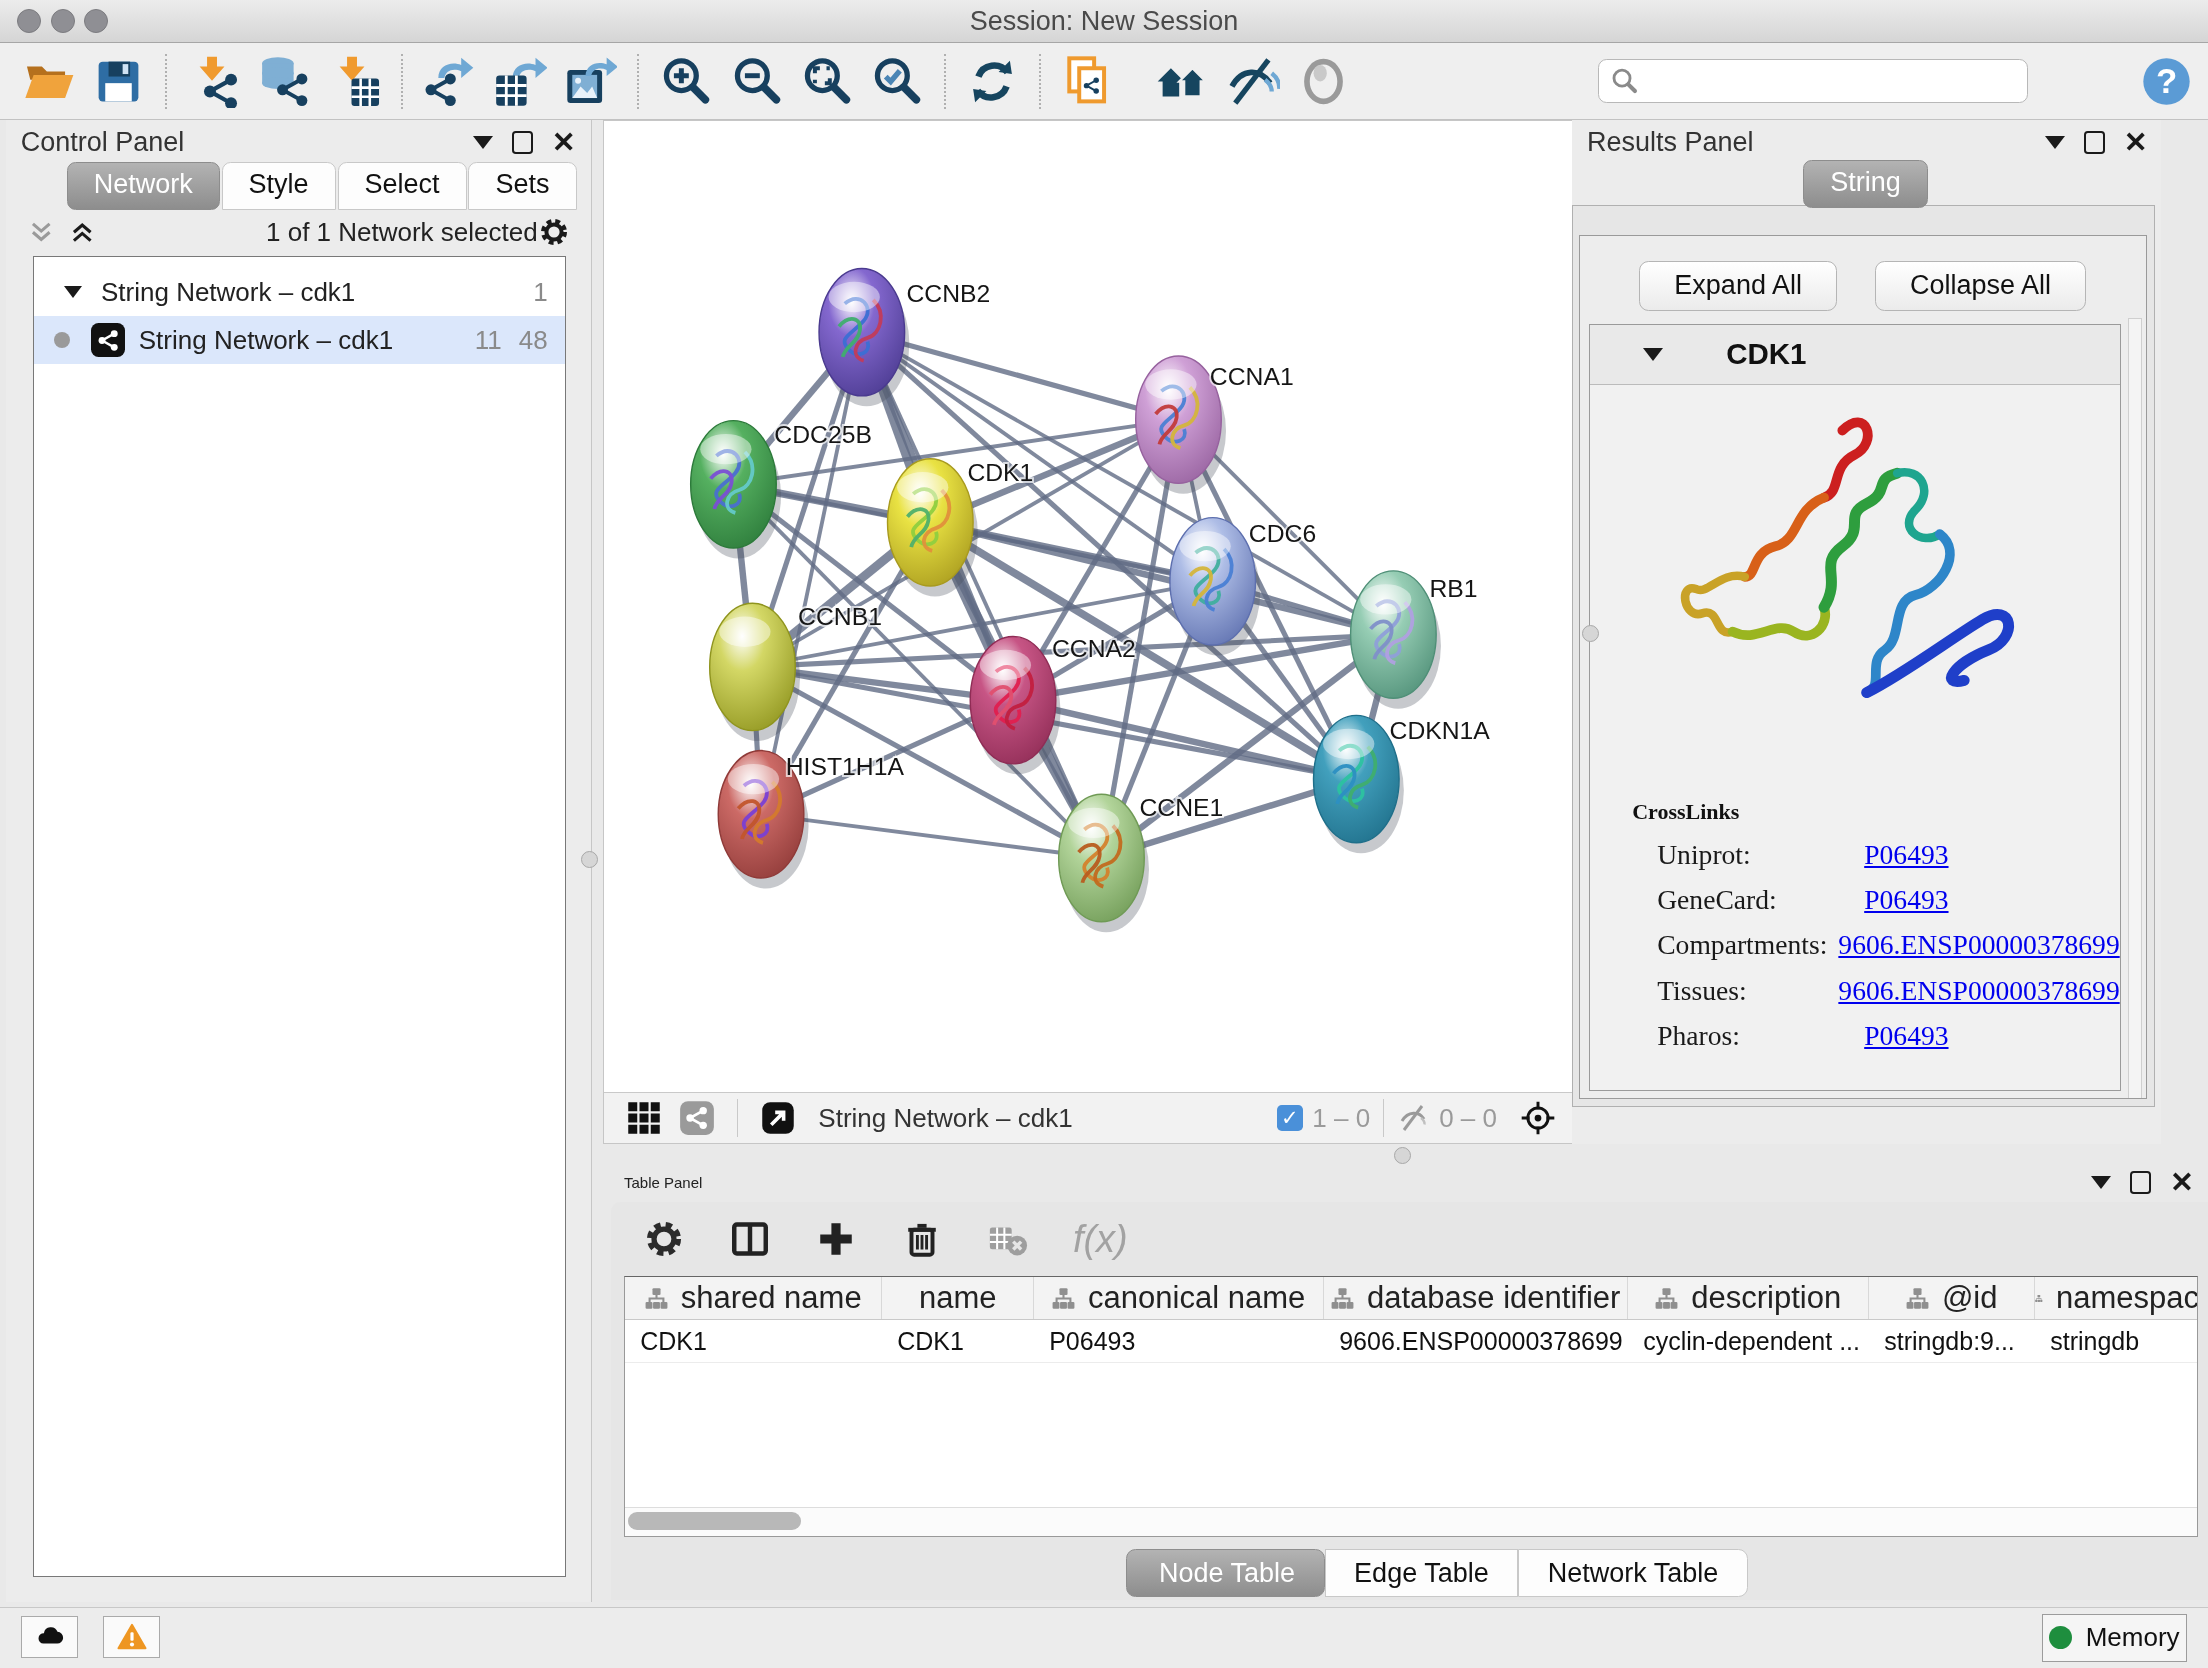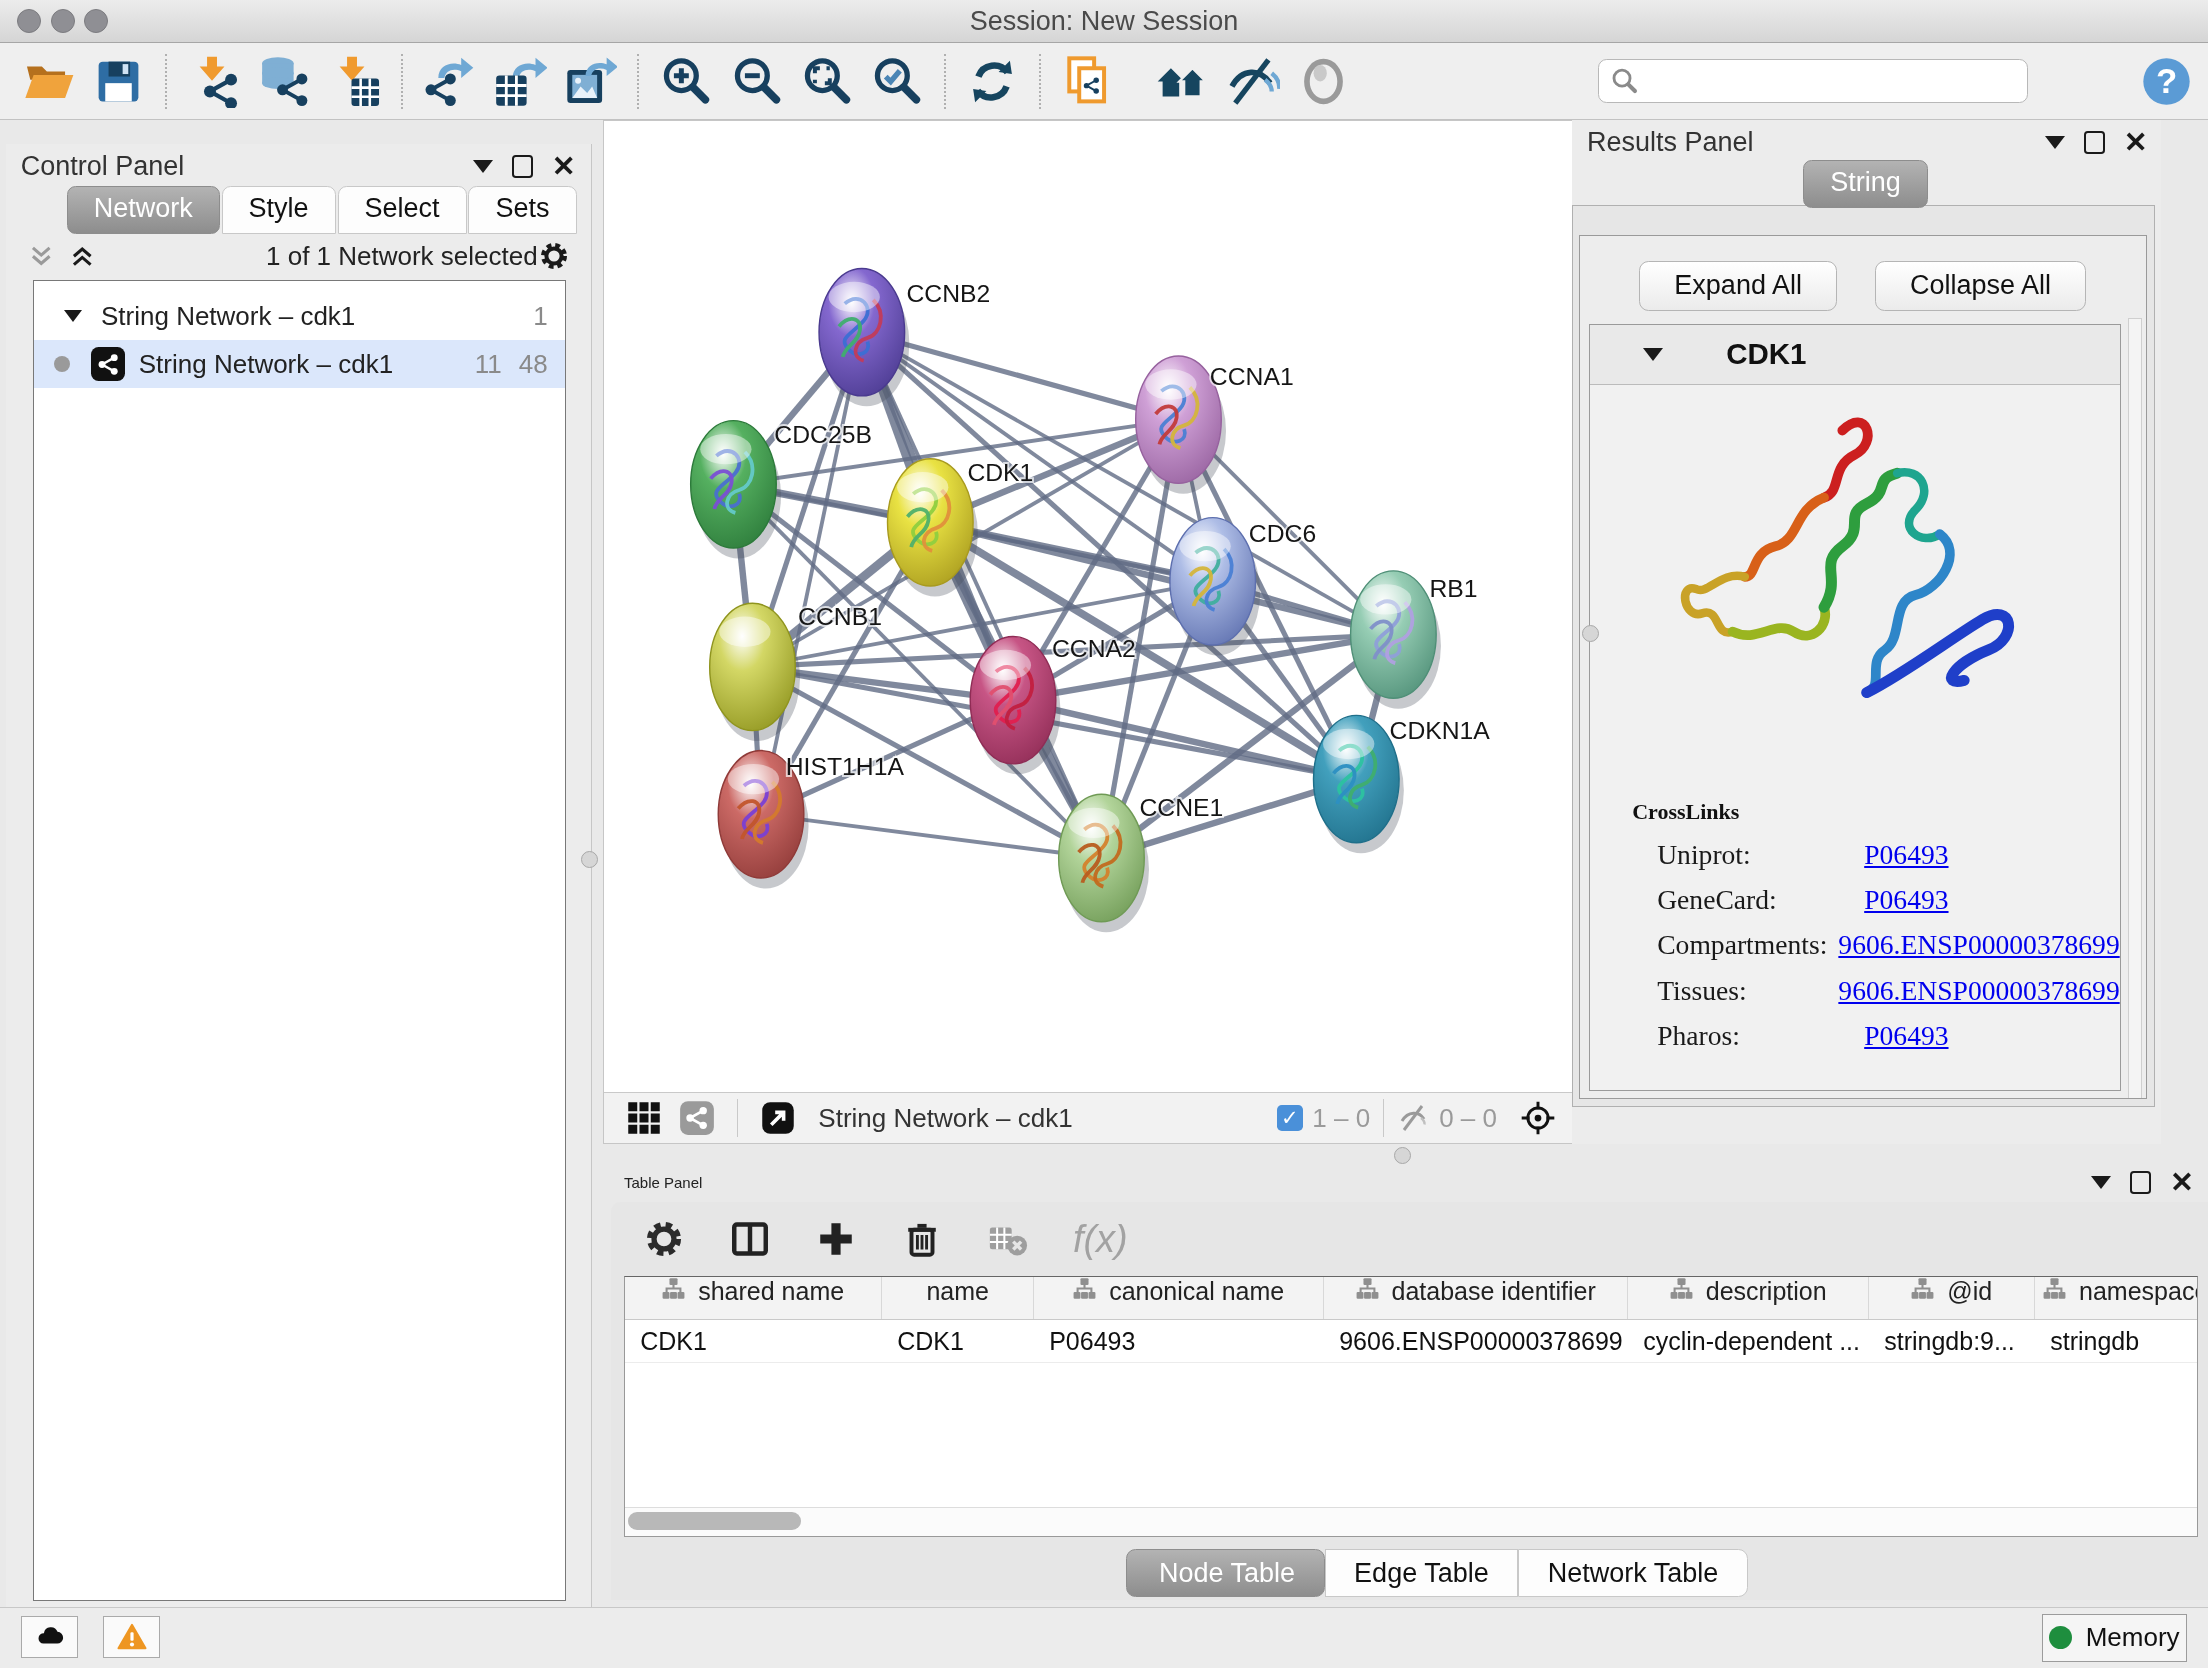--- a/index.html
+++ b/index.html
@@ -29,21 +29,21 @@
   .helpbtn{width:53px;height:53px;margin-left:112px;margin-right:1.9px;}
   
   .phead{height:44px;display:flex;align-items:center;padding:0 15px;}
   .phead .ptitle{font-size:27px;color:#333;}
   .phead .picons{margin-left:auto;display:flex;align-items:center;gap:19px;}
   .tri-down{width:0;height:0;border-left:10.5px solid transparent;border-right:10.5px solid transparent;border-top:13.3px solid #1a1a1a;}
   .maxbox{width:17px;height:19px;border:2.9px solid #1a1a1a;border-radius:3.8px;}
   .closex{font-size:28.5px;font-weight:bold;color:#1a1a1a;line-height:1;}
   
   .control-panel{position:absolute;left:5.7px;top:120px;width:586px;height:1482px;background:#ececec;
-    border-right:1px solid #c6c6c6;box-sizing:border-box;display:flex;flex-direction:column;margin-top:24px;}
+    border-right:1px solid #c6c6c6;box-sizing:border-box;display:flex;flex-direction:column;}
   .tabsrow{display:flex;margin-left:61px;height:46px;align-items:flex-end;}
   .tab{font-size:27px;padding:6.7px 26px 8.6px 26px;background:#fdfdfd;border:1px solid #c8c8c8;
     border-radius:8.6px 8.6px 0 0;margin-right:1.9px;color:#111;}
   .tab.active{background:linear-gradient(#b3b3b3,#8d8d8d);color:#fff;border-color:#8d8d8d;border-radius:8.6px;}
   .statusrow{height:44px;display:flex;align-items:center;padding:0 21px;}
   .statusrow .chev{display:flex;gap:13.3px;align-items:center;}
   .statusrow .stxt{flex:1;text-align:right;font-size:26px;color:#222;}
   .netlist{flex:1;margin:1.9px 25px 25px 27px;background:#fff;border:1.9px solid #787878;overflow:hidden;}
   .nrow{height:48px;display:flex;align-items:center;font-size:26px;padding:0 17px;}
   .nrow.sel{background:#dbe7fb;}
@@ -86,21 +86,21 @@
   .rp-scroll{position:absolute;right:3.8px;top:82px;width:12.4px;height:814px;background:#f4f4f4;border:1px solid #cfcfcf;}
   
   .table-panel{position:absolute;left:609px;top:1162px;width:1600px;height:439px;box-sizing:border-box;}
   .tp-head{height:40px;display:flex;align-items:center;padding:0 15px;}
   .tp-body{background:#e6e6e6;border-radius:9.5px 0 0 0;margin-left:1.9px;height:398px;box-sizing:border-box;}
   .tp-tools{height:74px;display:flex;align-items:center;padding-left:32px;gap:44px;}
   .tp-tools svg{width:42px;height:42px;}
   .fx{font-family:Liberation Sans, sans-serif;font-style:italic;font-size:38px;color:#a2a2a2;}
   .tp-table{margin:0 11.4px 0 13.3px;background:#fff;border:1px solid #999;border-top:1.9px solid #666;height:259px;position:relative;overflow:hidden;}
   .thead{display:flex;height:42px;background:#f3f3f3;border-bottom:1px solid #c9c9c9;}
-  .th{display:flex;justify-content:center;gap:13px;font-size:25px;color:#222;
+  .th{display:flex;align-items:center;justify-content:center;gap:13px;font-size:31px;color:#222;
     border-right:1px solid #d8d8d8;box-sizing:border-box;flex:0 0 auto;}
   .th svg{width:23px;height:23px;}
   .trow{display:flex;height:42px;border-bottom:1px solid #ececec;}
   .td{display:flex;align-items:center;padding-left:15px;font-size:25px;color:#111;box-sizing:border-box;flex:0 0 auto;white-space:nowrap;overflow:hidden;}
   .hscroll{position:absolute;left:0;right:0;bottom:0;height:28.5px;background:#fbfbfb;border-top:1px solid #ddd;}
   .hthumb{position:absolute;left:2.9px;top:4.8px;width:173px;height:18px;background:#b8b8b8;border-radius:9.5px;}
   .tp-tabs{position:absolute;left:517px;bottom:3.8px;display:flex;}
   .tp-tab{font-size:27px;padding:7.6px 28.5px;background:#fdfdfd;border:1px solid #c8c8c8;color:#111;}
   .tp-tab:first-child{border-radius:9.5px 0 0 9.5px;}
   .tp-tab:last-child{border-radius:0 9.5px 9.5px 0;}

